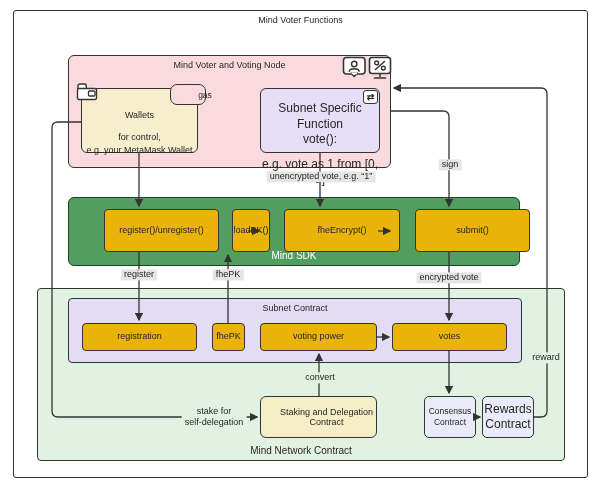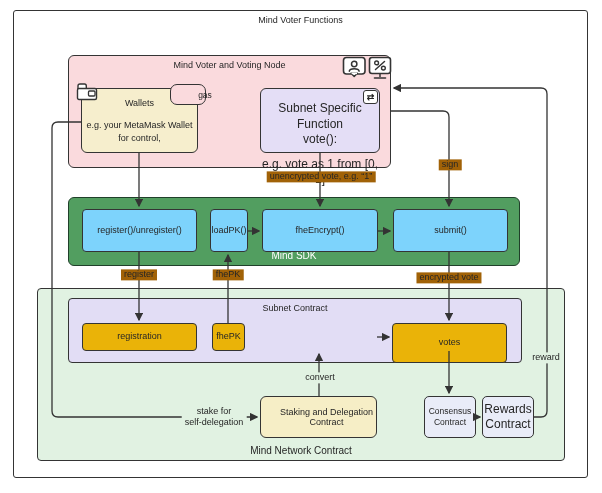--- a/index.html
+++ b/index.html
@@ -35,27 +35,27 @@
     background:#e1f2e2;border:1.3px solid #343434;border-radius:4px;
   }
   .purple-box{
     left:68px;top:298px;width:454px;height:65px;
     background:#e2ddf5;border:1.3px solid #343434;border-radius:4px;
   }
   .node{
     display:flex;align-items:center;justify-content:center;text-align:center;
     font-size:9px;border:1.2px solid #343434;border-radius:4px;line-height:1.25;
   }
-  .node.white{background:#7dd3fc;}
+  .node.white{background:#eab308;margin-left:22px;}
   .node.lav{background:#eab308;}
   .node.blue{background:#e9ecf8;border-radius:5px;}
   .wallets-box{
     left:81px;top:88px;width:117px;height:65px;
     background:#f6eecd;border:1.2px solid #343434;border-radius:6px;
-    font-size:9px;text-align:center;padding-top:8px;line-height:1.45;
+    font-size:9px;text-align:center;padding-top:20px;line-height:1.45;
   }
   .subnetfn-box{
     left:260px;top:88px;width:120px;height:65px;
     background:#e4def6;border:1.2px solid #343434;border-radius:6px;
     font-size:12px;text-align:center;padding-top:12px;line-height:1.3;
   }
   .gap8{height:9px;}
   .gas-badge{
     left:170px;top:84px;width:27px;height:21px;
     background:#fadadd;border:1.2px solid #343434;border-radius:7px;
@@ -66,21 +66,21 @@
     background:#ffffff;border:1.1px solid #343434;border-radius:3px;
     font-size:9px;line-height:12px;text-align:center;font-weight:bold;
   }
   .staking-box{
     left:260px;top:396px;width:117px;height:42px;
     background:#f6eec6;border:1.2px solid #343434;border-radius:6px;
     display:flex;align-items:center;justify-content:center;text-align:center;font-size:9px;padding-left:16px;
   }
   .edge-label{
     position:absolute;transform:translate(-50%,-50%);
-    font-size:9px;white-space:nowrap;background:#a16207;padding:0 3px;line-height:1.25;
+    font-size:9px;white-space:nowrap;background:#e5e5e5;padding:0 3px;line-height:1.25;
     text-align:center;
   }
   .edge-label.on-green{background:#e1f2e2;}
   svg.overlay{position:absolute;left:0;top:0;pointer-events:none;}
   .icon-abs{position:absolute;}
 </style>
 </head>
 <body>
 
 <div class="stage">
@@ -106,22 +106,22 @@
     <line x1="12" y1="17.5" x2="12" y2="21" stroke="#343434" stroke-width="1.5"></line>
     <line x1="6.5" y1="22" x2="17.5" y2="22" stroke="#343434" stroke-width="1.6" stroke-linecap="round"></line>
     <line x1="7.5" y1="13.5" x2="16.5" y2="5.5" stroke="#343434" stroke-width="1.5" stroke-linecap="round"></line>
     <circle cx="8.6" cy="6.9" r="1.9" fill="none" stroke="#343434" stroke-width="1.4"></circle>
     <circle cx="15.4" cy="12.1" r="1.9" fill="none" stroke="#343434" stroke-width="1.4"></circle>
   </svg>
 
   <div class="abs wallets-box">
     <div>Wallets</div>
     <div class="gap8"></div>
+    <div>for control,</div>
     <div>e.g. your MetaMask Wallet</div>
-    <div>for control,</div>
   </div>
 
   <svg class="icon-abs" style="left:76px;top:82px;" width="22" height="19" viewBox="0 0 22 19">
     <path d="M2,8 L2,4 Q2,2 4,2 L8.5,2 Q10.3,2 10.3,4 L10.3,8" fill="#fff" stroke="#343434" stroke-width="1.4"></path>
     <rect x="1.5" y="6.5" width="19" height="11" rx="1.5" fill="#fff" stroke="#343434" stroke-width="1.4"></rect>
     <rect x="12.5" y="9" width="6.5" height="5" rx="1" fill="#fff" stroke="#343434" stroke-width="1.3"></rect>
   </svg>
 
   <div class="abs gas-badge">
     <span>gas</span>
@@ -157,21 +157,24 @@
 
   <div class="abs purple-box">
     <div class="ctl">Subnet Contract</div>
   </div>
   <div class="abs node lav" style="left:82px;top:323px;width:115px;height:28px;">
     <span>registration</span>
   </div>
   <div class="abs node lav" style="left:212px;top:323px;width:33px;height:28px;">
     <span>fhePK</span>
   </div>
-  <div class="abs node lav" style="left:392px;top:323px;width:115px;height:40px;justify-content:center;">
+  <div class="abs node lav" style="left:260px;top:323px;width:117px;height:28px;">
+    <span>voting power</span>
+  </div>
+  <div class="abs node lav" style="left:392px;top:323px;width:115px;height:28px;justify-content:center;">
     <span>votes</span>
   </div>
 
   <div class="abs staking-box">
     <span>Staking and Delegation Contract</span>
   </div>
   <div class="abs node blue" style="left:424px;top:396px;width:52px;height:42px;font-size:8.5px;padding:0 16px;">
     <span>Consensus Contract</span>
   </div>
   <div class="abs node blue" style="left:482px;top:396px;width:52px;height:42px;font-size:12px;padding:0 2px;">

